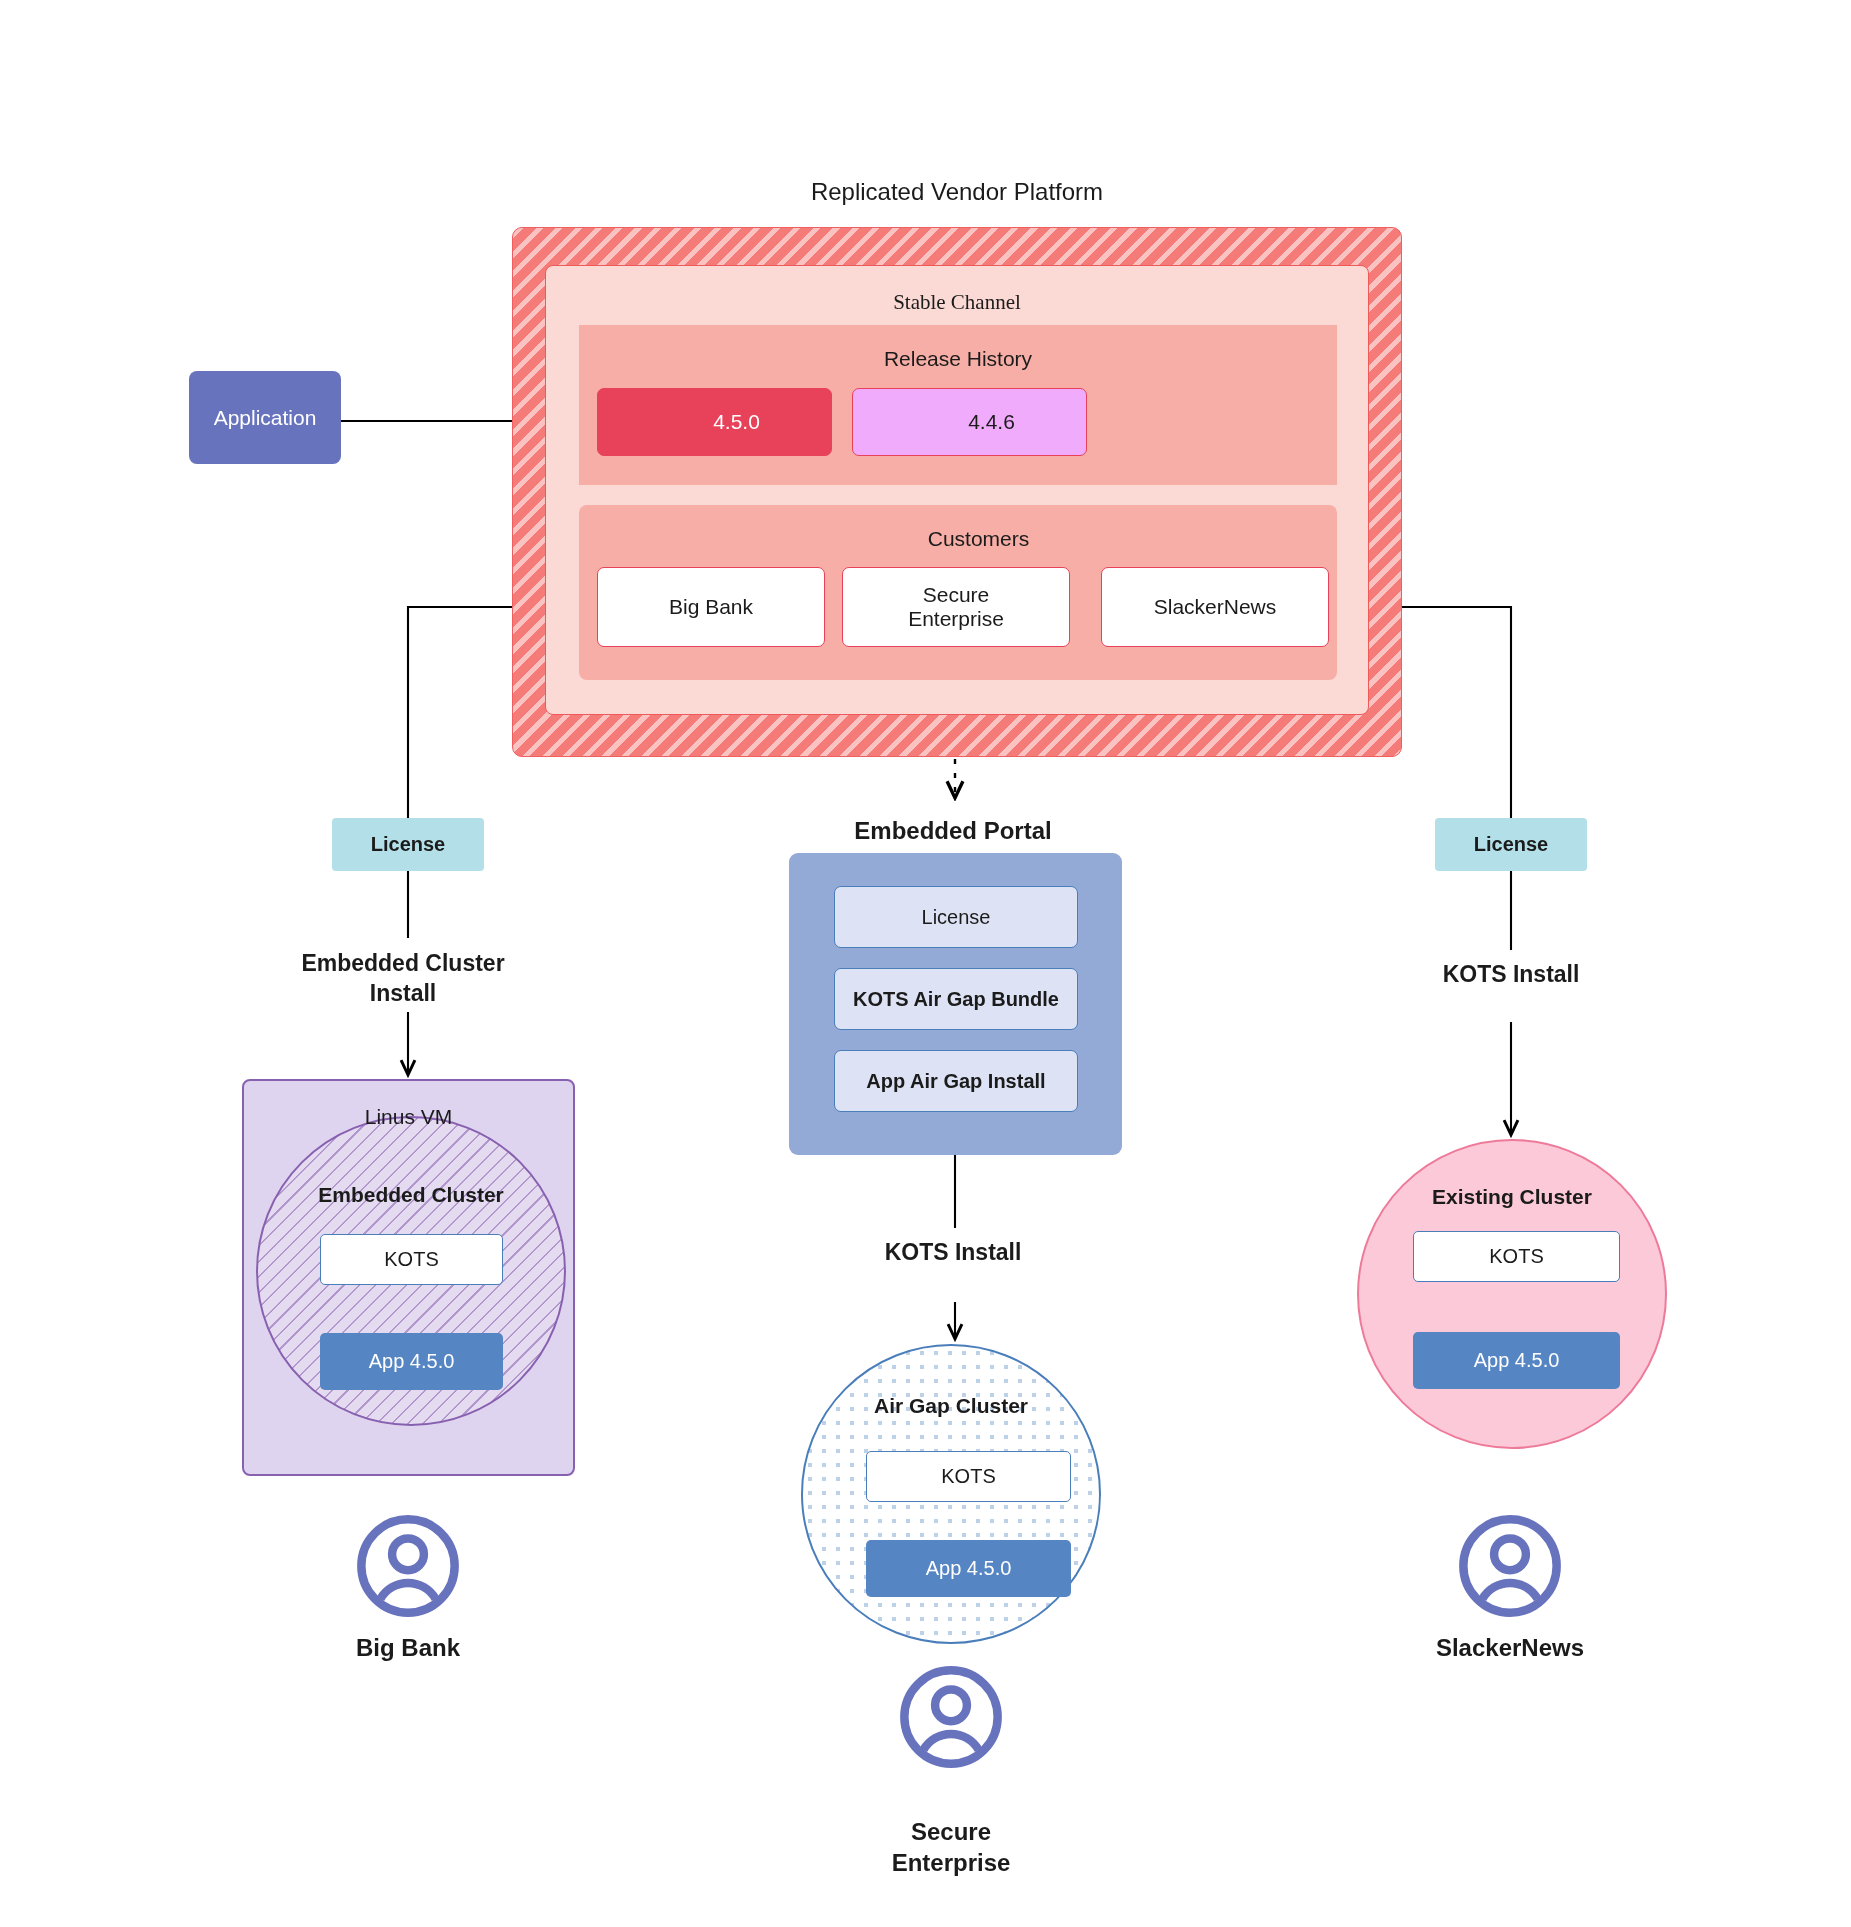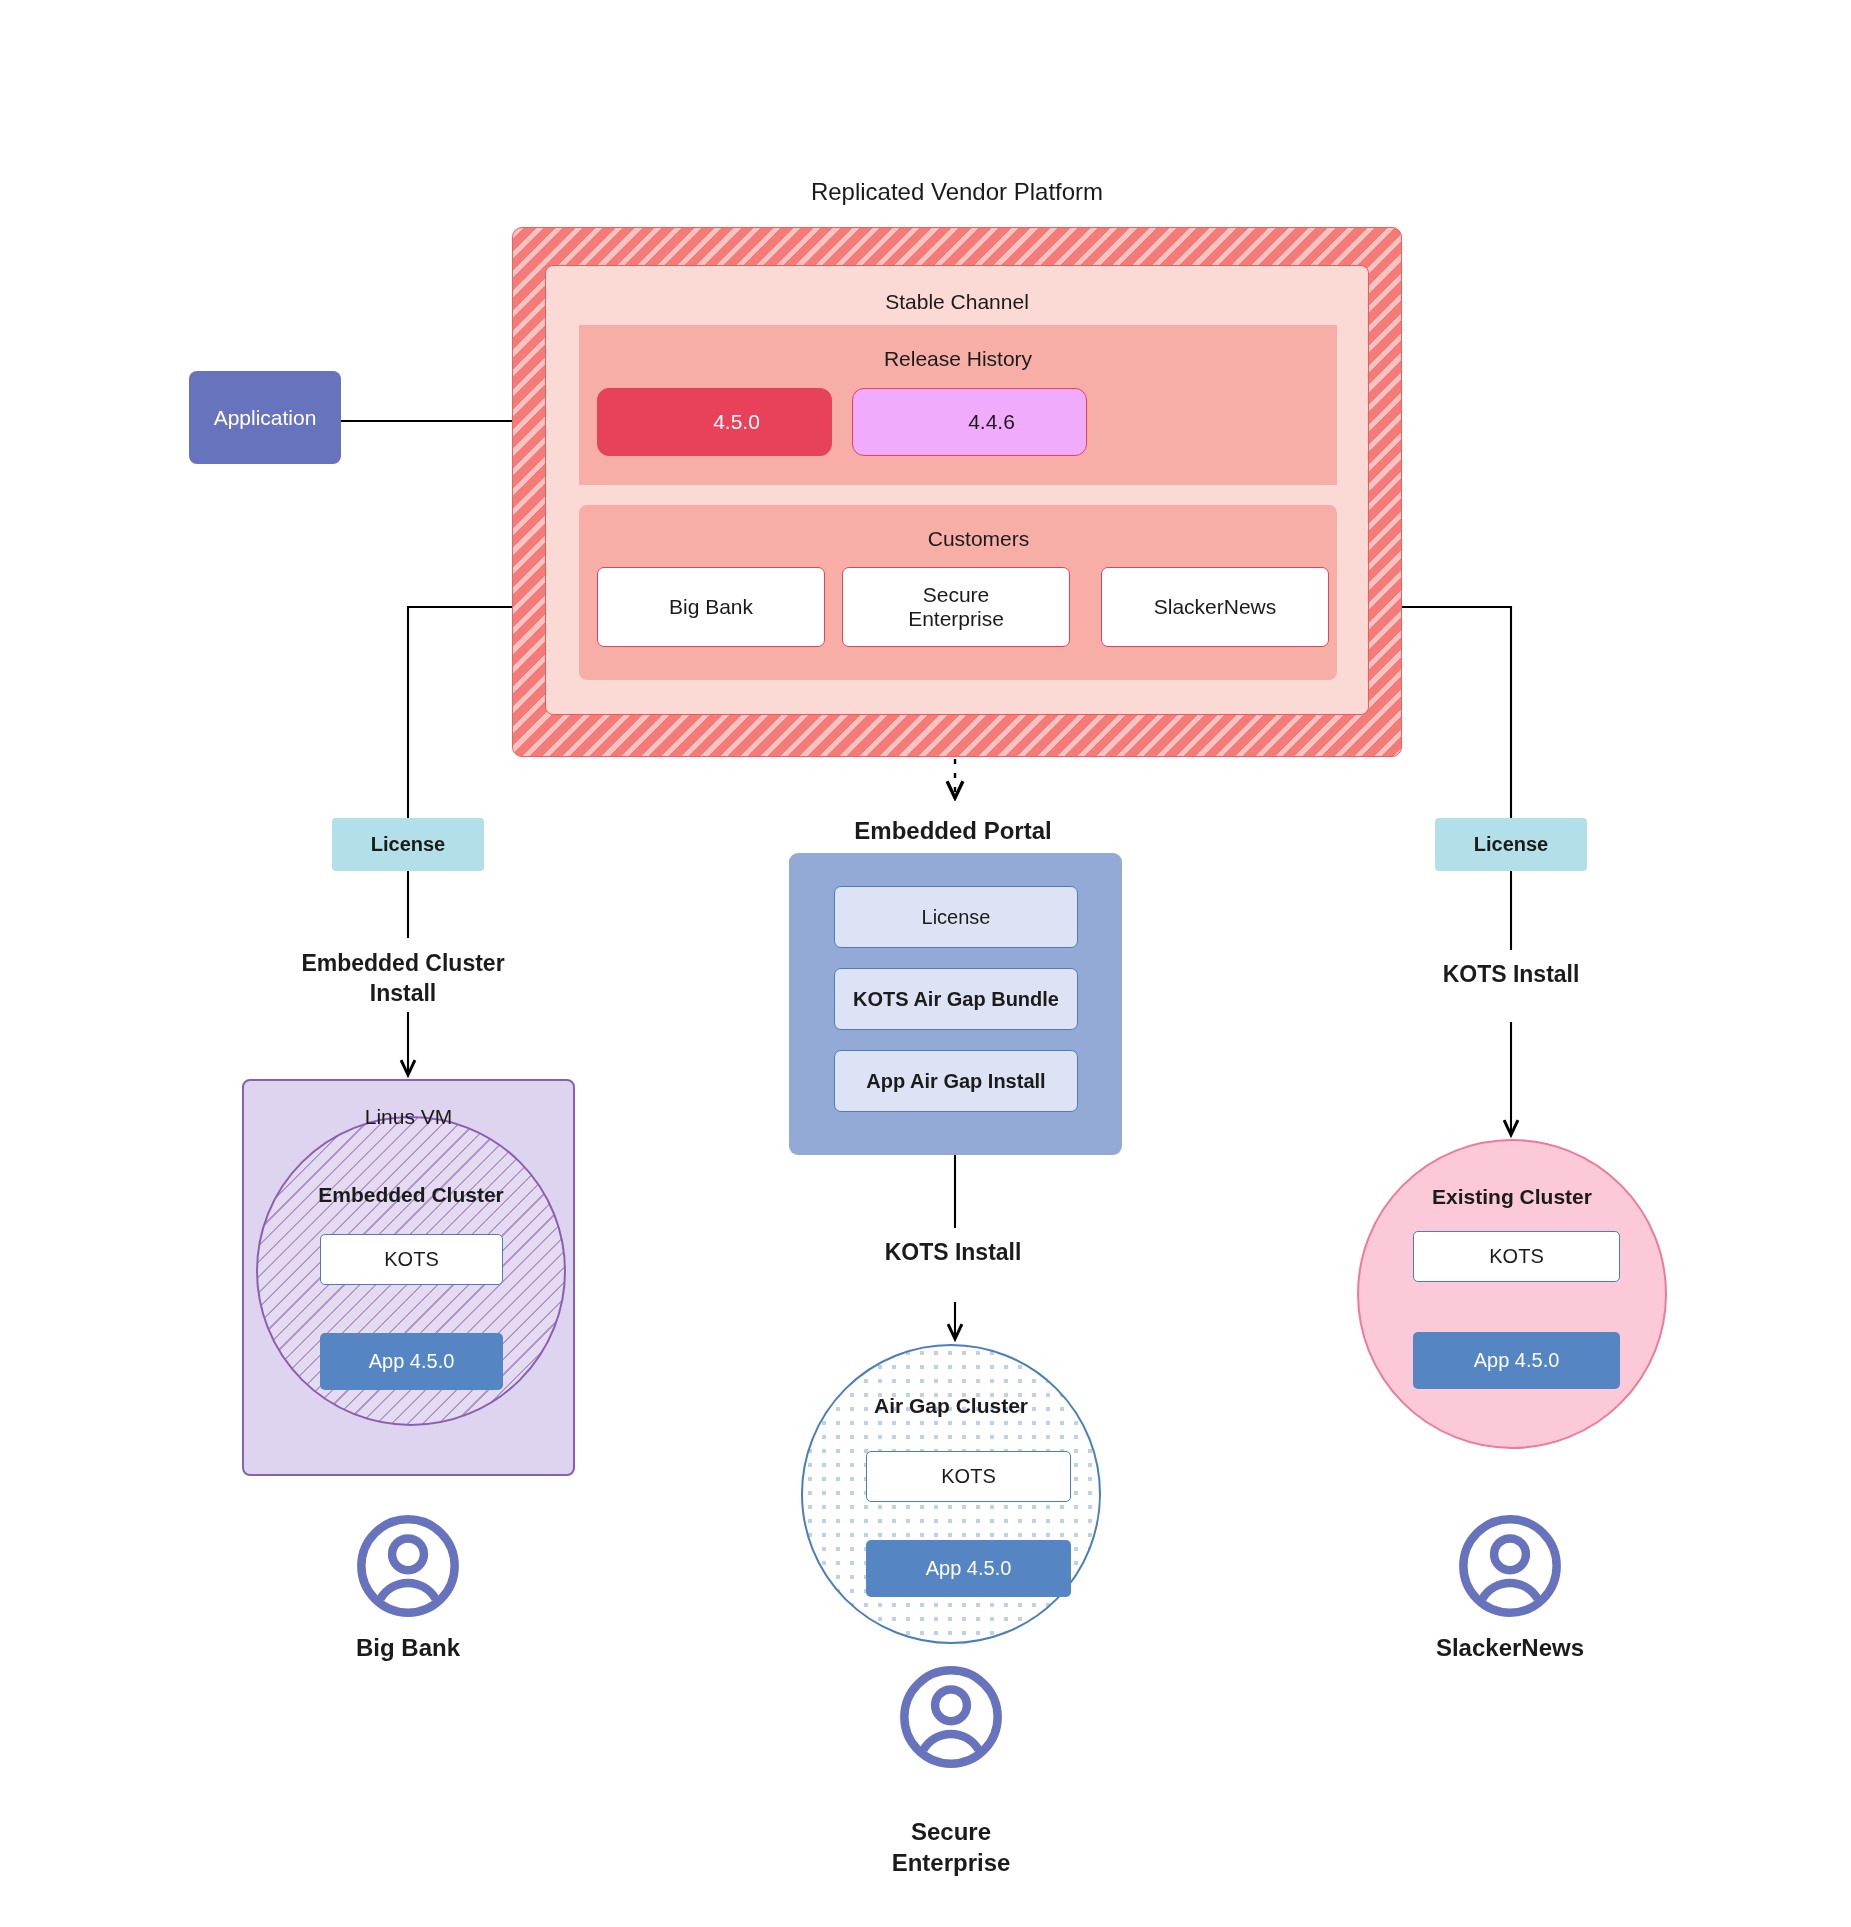--- a/index.html
+++ b/index.html
@@ -47,21 +47,21 @@
     background:#f6aea6;
   }
   .customers{
     left:579px;top:505px;width:758px;height:175px;
     border-radius:8px;
     background:#f6aea6;
   }
   .sec-title{position:absolute;left:0;right:0;text-align:center;font-size:21px;}
 
   .rel-box{
-    top:388px;width:235px;height:68px;border-radius:12px;
+    top:388px;width:235px;height:68px;border-radius:7px;
     border:1.8px solid #e8415a;
     font-size:21px;
     padding-left:44px;
   }
   .rel-current{left:597px;background:#e8415a;color:#ffffff;border-color:#e8415a;}
   .rel-prev{left:852px;background:#f0abfc;color:#1b1b1b;}
 
   .cust-box{
     top:567px;width:228px;height:80px;border-radius:7px;
     background:#ffffff;border:1.8px solid #e8415a;
@@ -212,21 +212,21 @@
     <path d="M411,1288 L411,1327" fill="none" stroke="#000" stroke-width="2.2" stroke-dasharray="5 7" marker-end="url(#arrowsm)"></path>
     <path d="M968,1505 L968,1534" fill="none" stroke="#000" stroke-width="2.2" stroke-dasharray="5 7" marker-end="url(#arrowsm)"></path>
     <path d="M1516,1285 L1516,1326" fill="none" stroke="#000" stroke-width="2.2" stroke-dasharray="5 7" marker-end="url(#arrowsm)"></path>
   </svg>
 
   <div class="abs title-top" style="left:707px;top:178px;width:500px;text-align:center;">Replicated Vendor Platform</div>
 
   <div class="abs platform"></div>
 
   <div class="abs channel">
-    <div class="sec-title" style="top:24px;">Stable Channel</div>
+    <div class="sec-title" style="top:24px;font-family:Liberation Serif, serif;">Stable Channel</div>
   </div>
 
   <div class="abs relhist">
     <div class="sec-title" style="top:22px;">Release History</div>
   </div>
 
   <div class="abs ctr rel-box rel-current">4.5.0</div>
   <div class="abs ctr rel-box rel-prev">4.4.6</div>
 
   <div class="abs customers">

